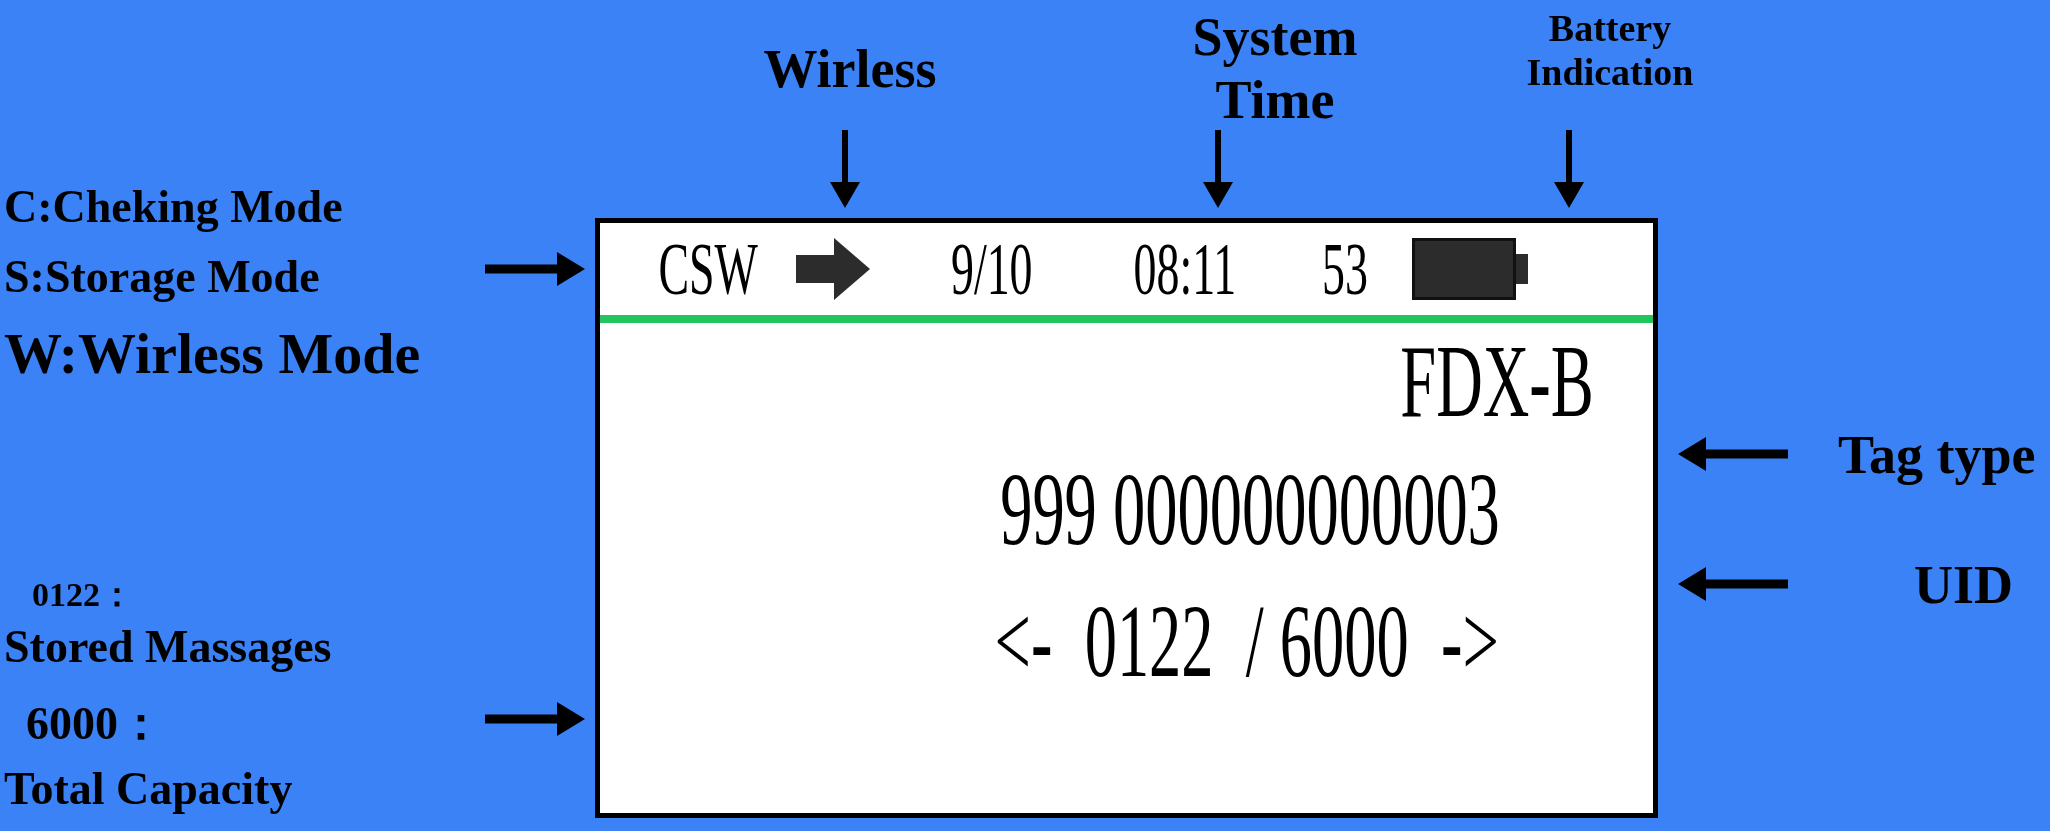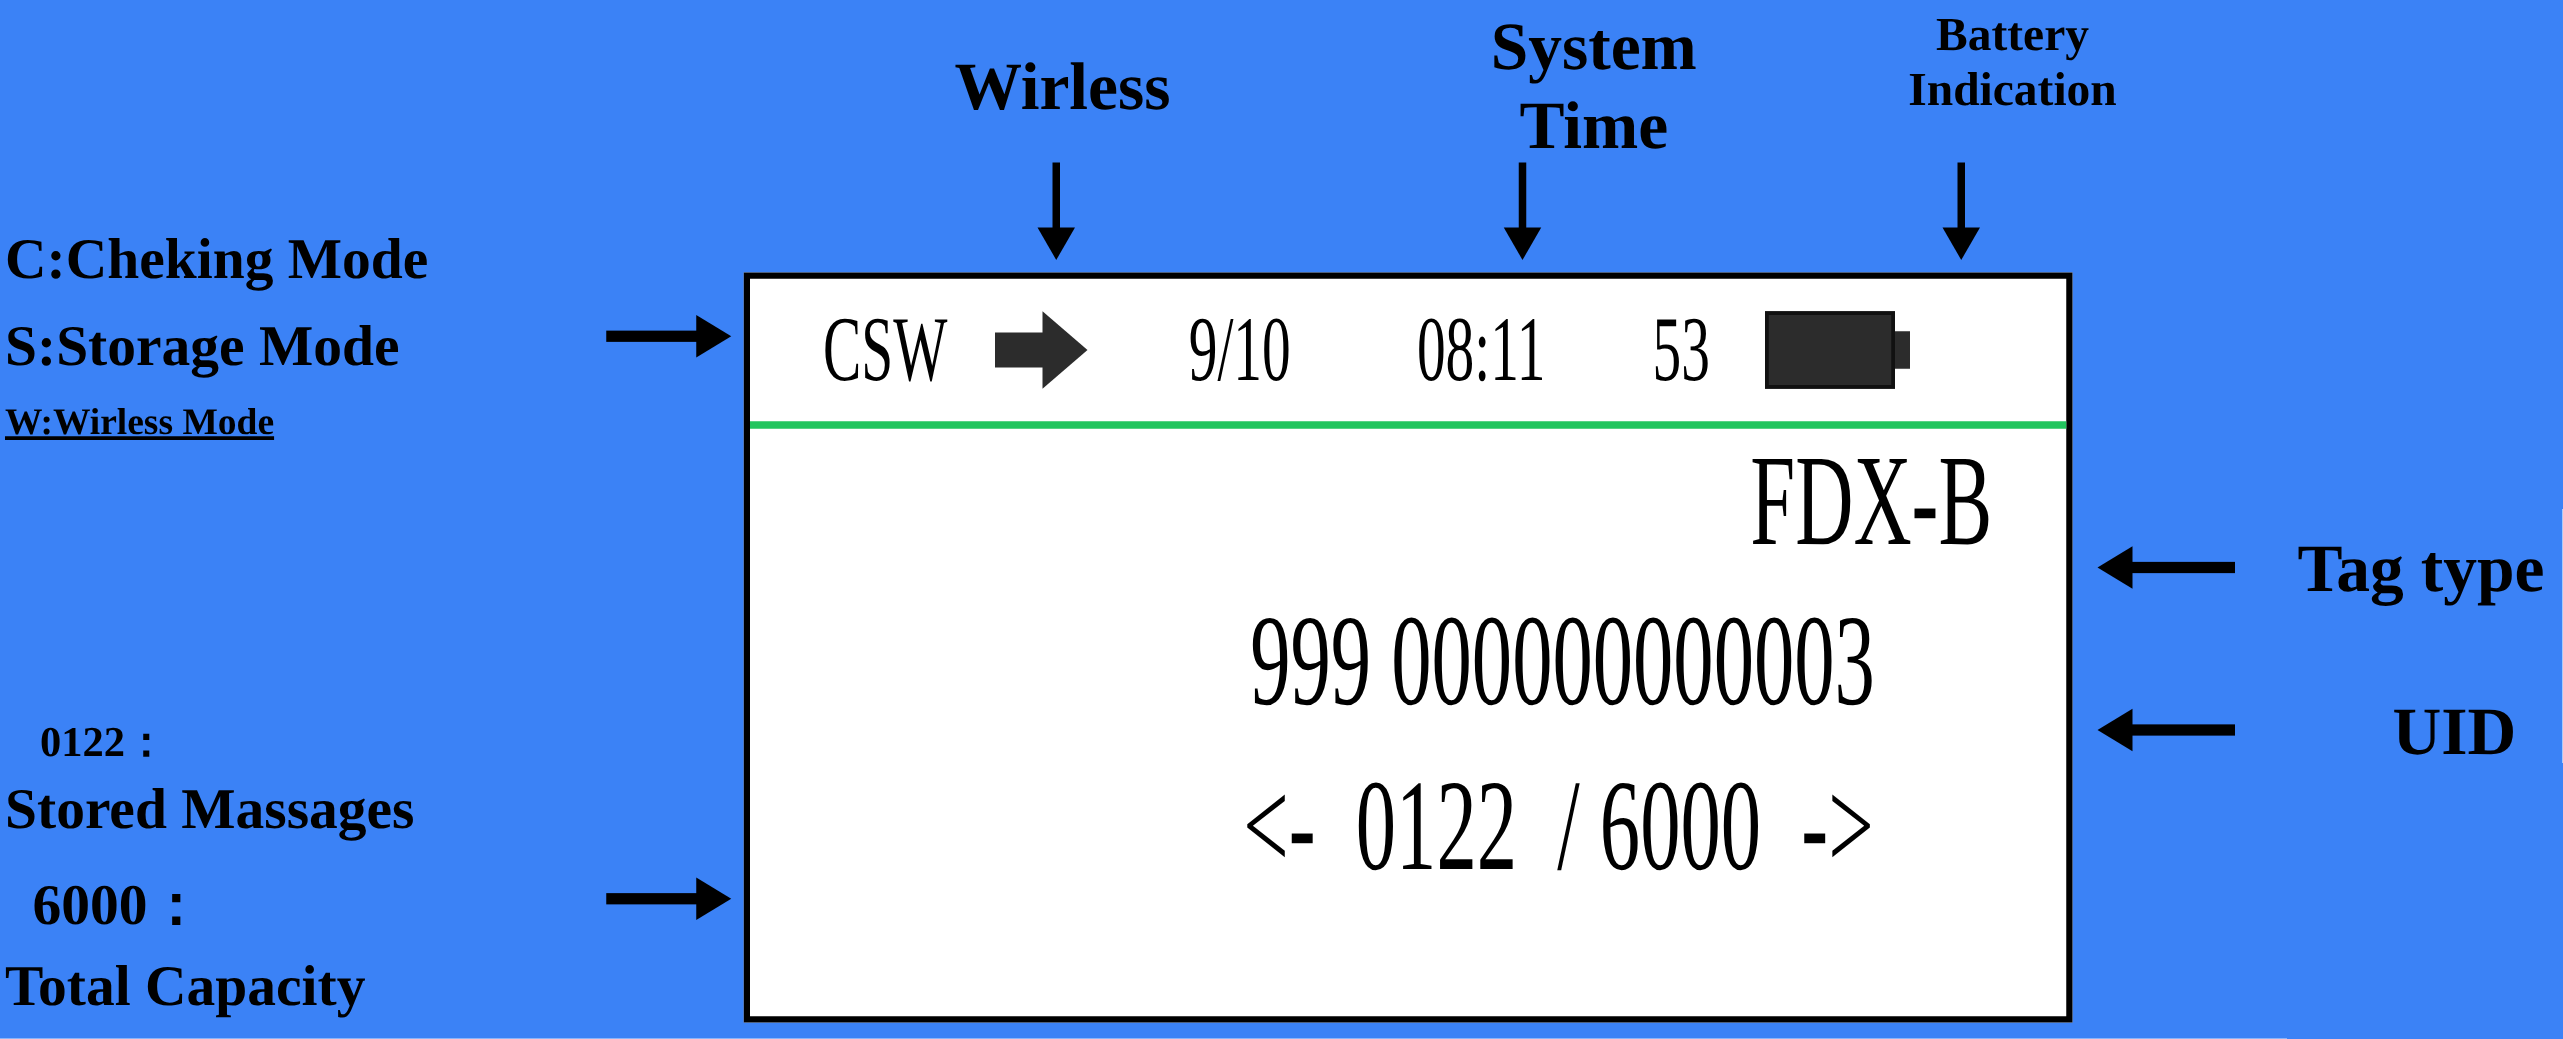--- a/index.html
+++ b/index.html
@@ -99,22 +99,22 @@
     top: 218px;
     width: 1063px;
     height: 600px;
     background: #ffffff;
     border: 5px solid #000000;
     box-sizing: border-box;
   }
 
   #status-bar {
     position: relative;
-    height: 120px;
-    border-bottom: 6px solid #22c55e;
+    height: 100px;
+    border-bottom: 8px solid #22c55e;
     box-sizing: border-box;
   }
 
   
   .lcd-text {
     font-family: "Liberation Serif", "DejaVu Serif", serif;
     font-weight: 400;
     color: #000000;
     transform: scaleX(0.62);
     transform-origin: center center;
@@ -219,21 +219,21 @@
 
   <div class="anno c" style="left:1440px; top:6px; width:340px; font-size:38px;">Battery
 Indication</div>
   <div class="arrow arrow-down" style="left:1554px; top:130px; width:30px; height:78px;">
     <span class="shaft" style="height:56px;"></span>
     <span class="head"></span>
   </div>
 
   <div class="anno l" style="left:4px; top:180px; font-size:46px;">C:Cheking Mode</div>
   <div class="anno l" style="left:4px; top:250px; font-size:46px;">S:Storage Mode</div>
-  <div class="anno l" style="left:4px; top:320px; font-size:30px;text-decoration:underline;">W:Wirless Mode</div>
+  <div class="anno l" style="left:4px; top:320px; font-size:58px;">W:Wirless Mode</div>
   <div class="arrow arrow-right" style="left:485px; top:252px; width:100px; height:34px;">
     <span class="shaft" style="width:78px;"></span>
     <span class="head"></span>
   </div>
 
   <div class="anno l" style="left:32px; top:555px; font-size:34px;margin-top:20px;">0122：</div>
   <div class="anno l" style="left:4px; top:620px; font-size:46px;">Stored Massages</div>
 
   <div class="anno l" style="left:26px; top:697px; font-size:46px;">6000：</div>
   <div class="anno l" style="left:4px; top:762px; font-size:46px;">Total Capacity</div>

